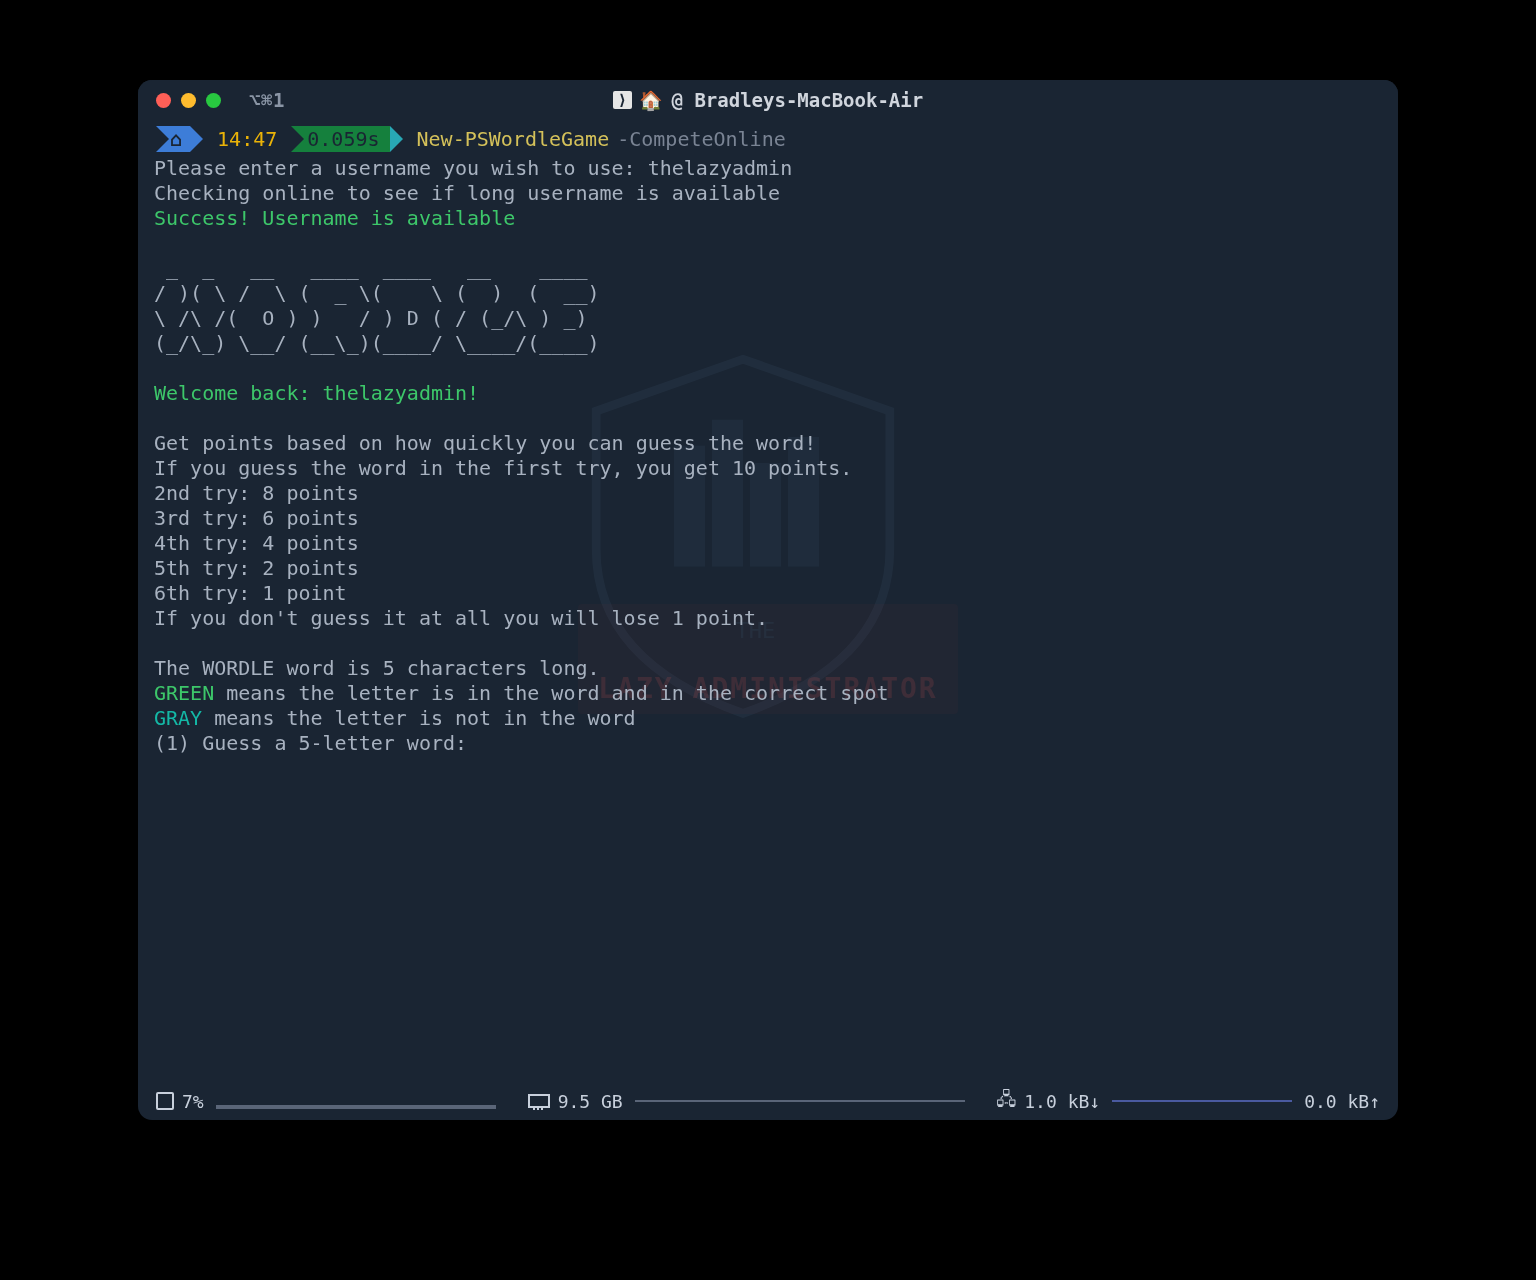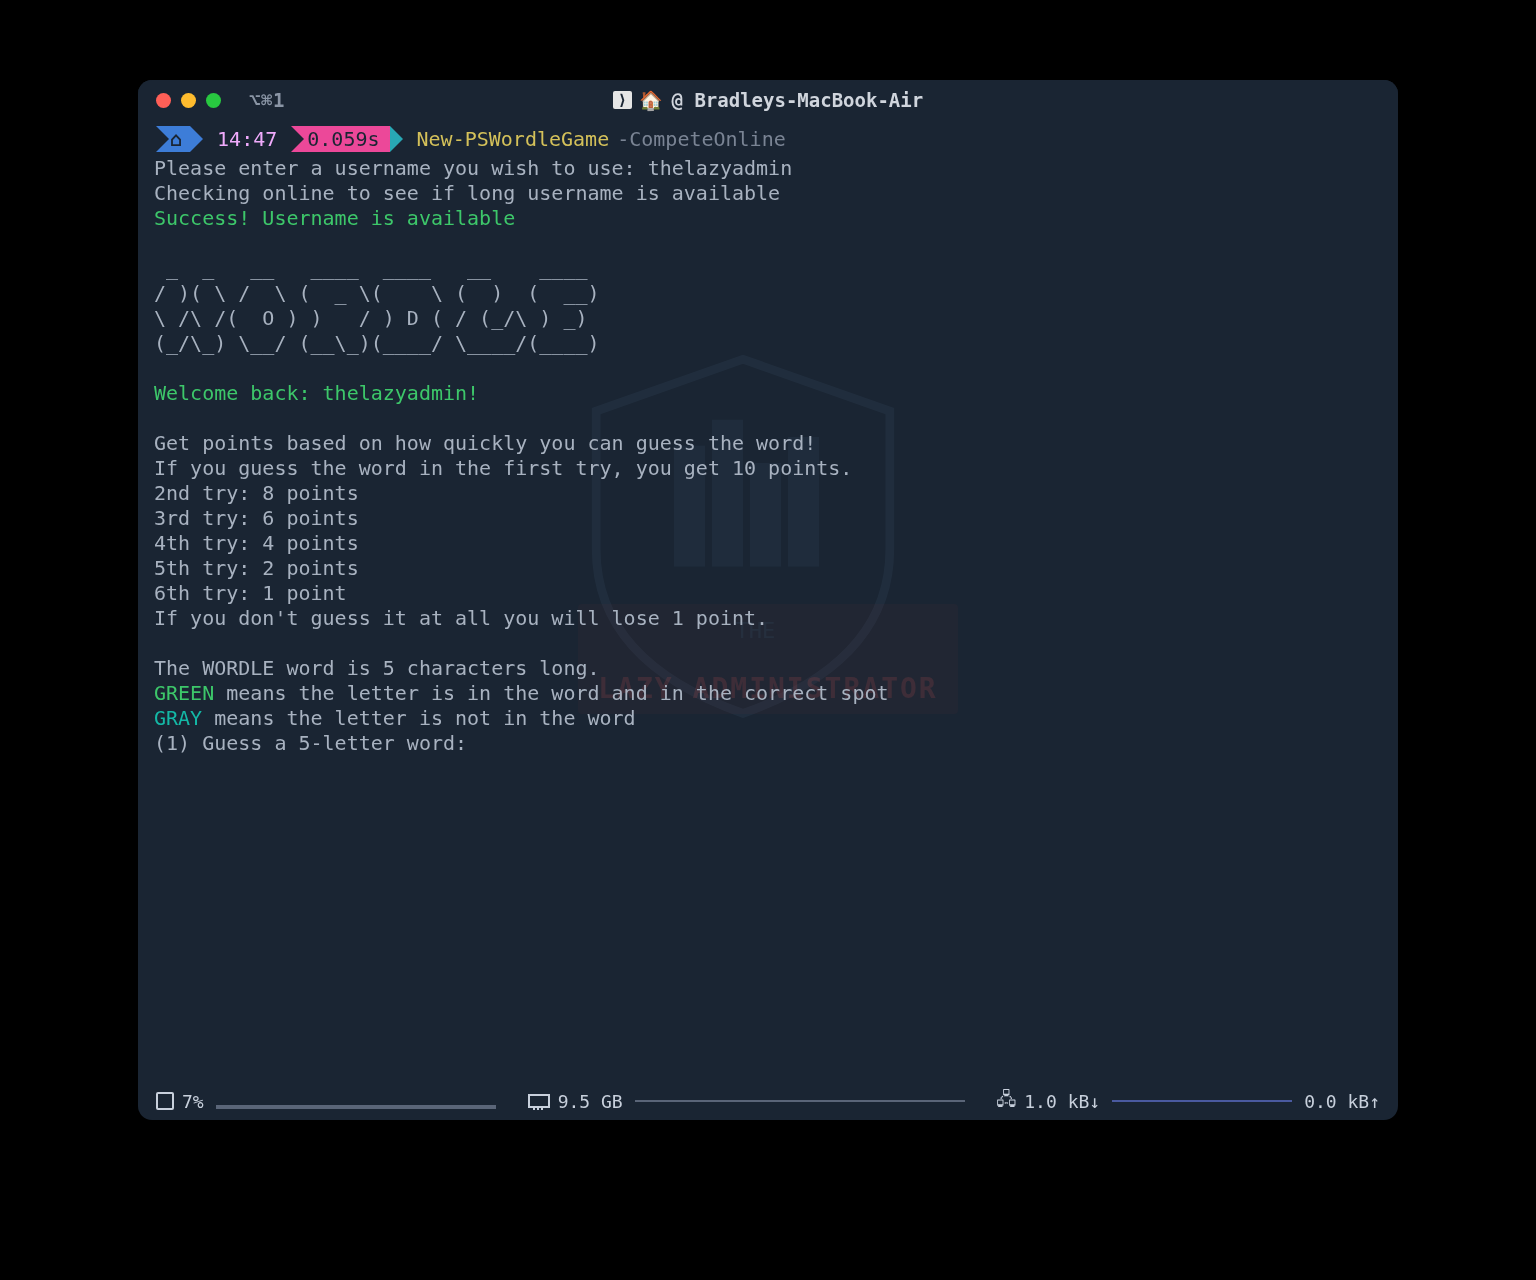--- a/index.html
+++ b/index.html
@@ -143,25 +143,25 @@
     align-items: center;
     height: 26px;
     position: relative;
   }
   .seg-blue {
     background: #3d7dd8;
     color: #1a2533;
     padding: 0 8px 0 14px;
   }
   .seg-white {
-    color: #f0abfc;
+    color: #eab308;
     padding: 0 14px;
   }
   .seg-cyan {
-    background: #ec4899;
+    background: #15803d;
     color: #1a2533;
     padding: 0 10px 0 16px;
   }
   .arrow-right {
     width: 0; height: 0;
     border-top: 13px solid transparent;
     border-bottom: 13px solid transparent;
   }
   .arrow-blue { border-left: 13px solid #3d7dd8; }
   .arrow-cyan { border-left: 13px solid #28a8b5; }

